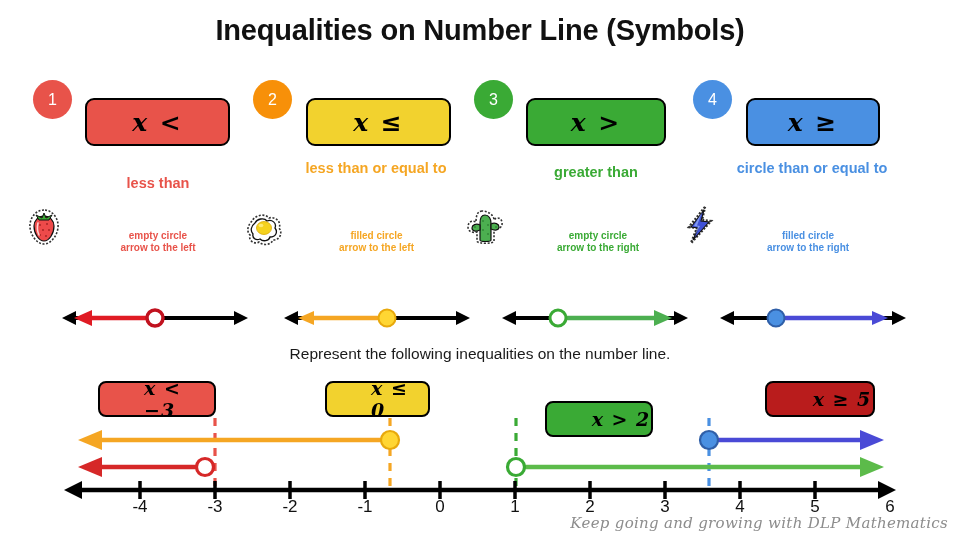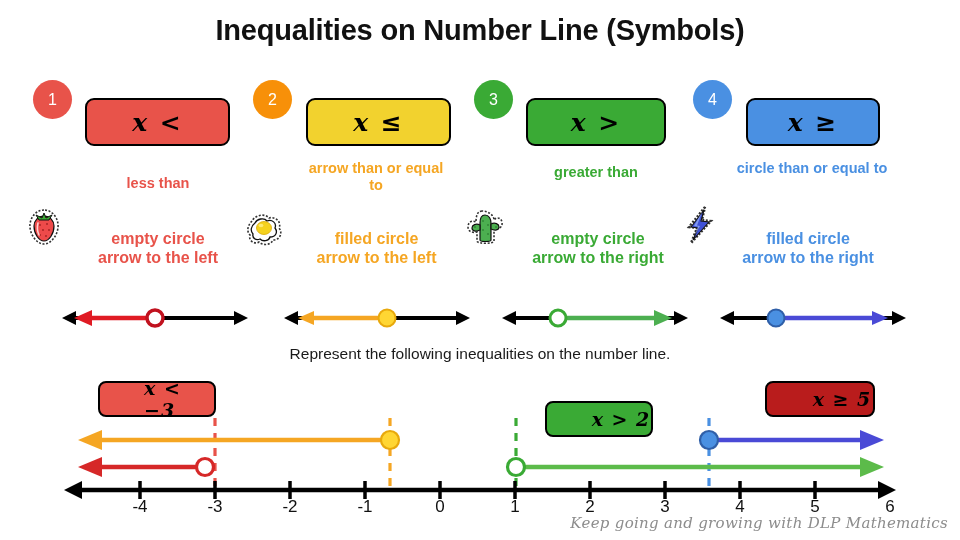--- a/index.html
+++ b/index.html
@@ -43,21 +43,21 @@
   .symbox span { display: inline-block; }
 
   
   .desc {
     text-align: center;
     font-size: 14.5px; font-weight: bold;
     line-height: 1.18;
   }
   .desc-detail {
     text-align: center;
-    font-size: 16px; font-weight: bold;
+    font-size: 10px; font-weight: bold;
     line-height: 1.18;
   }
 
   
   .sticker { width: 44px; height: 44px; }
 
   
   #instruction {
     left: 0; top: 345px; width: 960px; text-align: center;
     font-size: 15.5px; color: #1a1a1a; font-weight: normal;
@@ -127,21 +127,21 @@
       <circle cx="95" cy="18" r="8" fill="#ffffff" stroke="#c1121f" stroke-width="3.5"></circle>
     </svg>
   </div>
 
   <div class="abs badge" style="left:253px; top:80px; background:#f79009;">
     <span>2</span>
   </div>
   <div class="abs symbox" style="left:306px; top:98px; width:145px; background:#f2d22e;">
     <span>x</span>&nbsp;<span>≤</span>
   </div>
-  <div class="abs desc" style="left:300px; top:160px; width:152px; color:#f5a623;">arrow than or equal to</div>
+  <div class="abs desc" style="left:300px; top:160px; width:152px; color:#f5a623;">less than or equal to</div>
   <div class="abs" style="left:242px; top:207px;">
     <svg class="sticker" viewBox="0 0 44 44">
       <path d="M10 14 C6 18 4 24 8 28 C6 33 12 38 17 35 C21 39 29 38 31 33 C38 33 41 26 37 21 C40 15 33 9 27 11 C23 6 13 8 10 14 Z" fill="#ffffff" stroke="#333" stroke-width="1.6" stroke-dasharray="2 1.6"></path>
       <path d="M13 16 C9 19 8 24 11 27 C10 31 14 34 18 32 C21 35 27 34 28 30 C34 30 36 25 33 21 C35 16 30 12 25 14 C22 10 15 12 13 16 Z" fill="#ffffff" stroke="#111" stroke-width="1.3"></path>
       <ellipse cx="22" cy="21" rx="7.5" ry="6.5" fill="#f5d21f" stroke="#d8a800" stroke-width="0.8"></ellipse>
       <ellipse cx="19" cy="18.5" rx="2.4" ry="1.8" fill="#fff089" opacity="0.8"></ellipse>
     </svg>
   </div>
   <div class="abs desc-detail" style="left:294px; top:230px; width:165px; color:#f5a623;">
     <div>filled circle</div>
@@ -219,20 +219,21 @@
       <polygon points="188,18 174,11 174,25" fill="#000"></polygon>
       <line x1="58" y1="18" x2="156" y2="18" stroke="#4a4ad6" stroke-width="4.5"></line>
       <polygon points="170,18 154,11 154,25" fill="#4a4ad6"></polygon>
       <circle cx="58" cy="18" r="8.5" fill="#4a90e2" stroke="#2f5fa8" stroke-width="2"></circle>
     </svg>
   </div>
 
   <div class="abs" id="instruction">Represent the following inequalities on the number line.</div>
 
   <div class="abs exbox" style="left:98px; top:381px; width:118px; background:#e8534a;">x &lt; −3</div>
+  <div class="abs exbox" style="left:325px; top:381px; width:105px; background:#f2d22e;">x ≤ 0</div>
   <div class="abs exbox" style="left:545px; top:401px; width:108px; background:#3aaa35;">x &gt; 2</div>
   <div class="abs exbox" style="left:765px; top:381px; width:110px; background:#b91c1c;">x ≥ 5</div>
 
   <div class="abs" style="left:0px; top:410px;">
     <svg width="960" height="120" viewBox="0 0 960 120">
 
       <line x1="215" y1="8" x2="215" y2="80" stroke="#e8534a" stroke-width="3.2" stroke-dasharray="8 7"></line>
       <line x1="390" y1="8" x2="390" y2="80" stroke="#f5a623" stroke-width="3.2" stroke-dasharray="8 7"></line>
       <line x1="516" y1="8" x2="516" y2="80" stroke="#3aaa35" stroke-width="3.2" stroke-dasharray="8 7"></line>
       <line x1="709" y1="8" x2="709" y2="80" stroke="#4a90e2" stroke-width="3.2" stroke-dasharray="8 7"></line>

